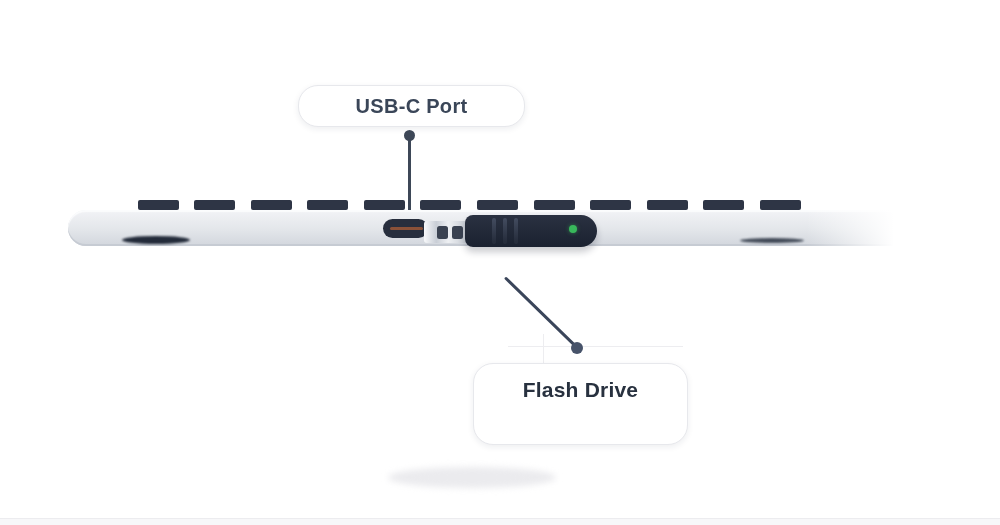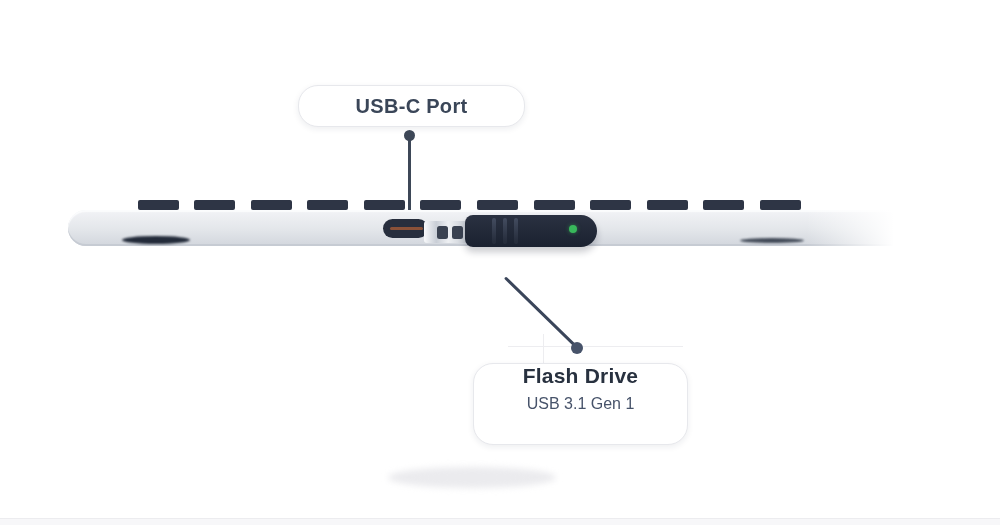--- a/index.html
+++ b/index.html
@@ -9,21 +9,21 @@
   }
   .abs{position:absolute;}
 
   
   .callout{
     background:#ffffff;border:1px solid #e7e8ec;border-radius:20px;
     box-shadow:0 2px 6px rgba(30,40,60,.08);text-align:center;box-sizing:border-box;
   }
   #usbc-box{left:298px;top:85px;width:227px;height:42px;}
   #usbc-box .lbl{line-height:40px;font-size:20px;font-weight:bold;color:#3a4658;letter-spacing:.3px;}
-  #flash-box{left:473px;top:363px;width:215px;height:82px;padding-top:0;}
+  #flash-box{left:473px;top:363px;width:215px;height:82px;padding-top:14px;}
   #flash-box .title{font-size:21px;font-weight:bold;color:#28313f;letter-spacing:.2px;}
   #flash-box .subtitle{margin-top:7px;font-size:16px;color:#47536a;}
 
   
   .dot{width:11px;height:11px;border-radius:50%;background:#3d4757;}
   #usbc-dot{left:404px;top:130px;}
   #usbc-line{left:408px;top:139px;width:3px;height:73px;background:#3d4757;border-radius:2px;}
   #flash-line{left:505px;top:276px;width:101px;height:3px;background:#3a455a;border-radius:2px;
               transform:rotate(44.2deg);transform-origin:left center;}
   #flash-dot{left:571px;top:342px;width:12px;height:12px;background:#47536a;}
@@ -111,19 +111,18 @@
   <div class="ridge" id="ridge-2"></div>
   <div class="ridge" id="ridge-3"></div>
   <div class="abs" id="drive-led"></div>
 
   <div class="abs" id="right-fade"></div>
 
   <div class="abs" id="flash-line"></div>
   <div class="abs dot" id="flash-dot"></div>
   <div class="abs callout" id="flash-box">
     <div class="title">Flash Drive</div>
-    <div class="subtitle">USB 3.1 Gen 1</div>
   </div>
 
   <div class="abs" id="ground-shadow"></div>
   <div class="abs" id="bottom-band"></div>
 
 </div>
 
 </body></html>

